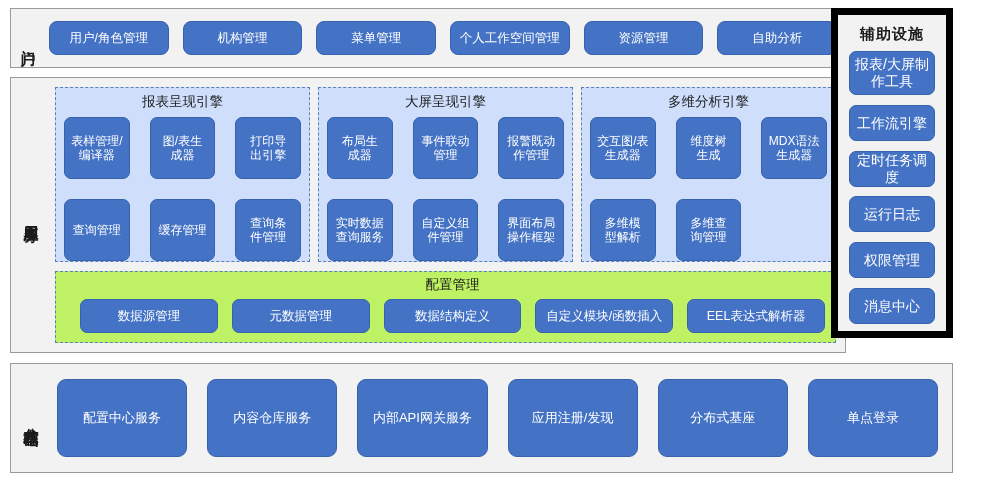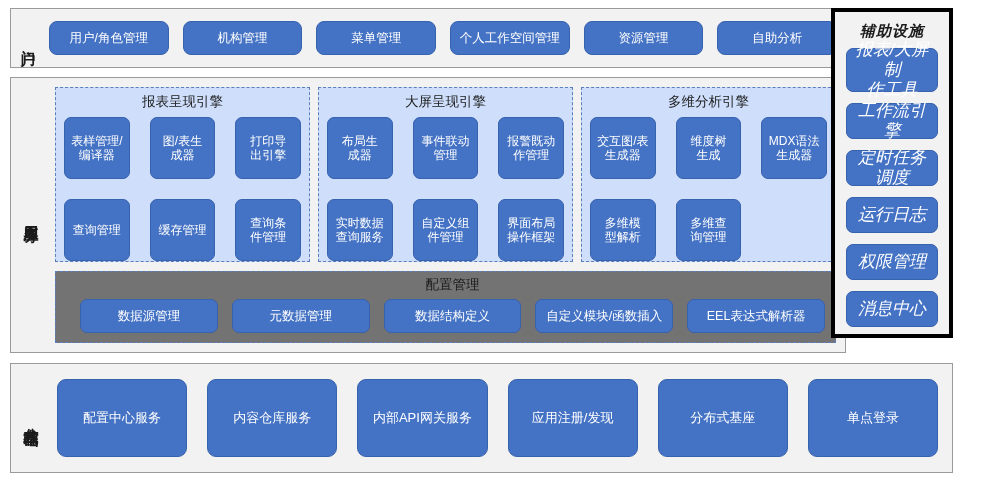--- a/index.html
+++ b/index.html
@@ -90,27 +90,26 @@
   }
 
   
   #aux-panel {
     position: absolute;
     top: 8px;
     right: 10px;
     width: 122px;
     bottom: 145px;
     background: #f2f2f2;
-    border: 4px solid #000000;
+    border: 7px solid #000000;
     box-sizing: border-box;
     display: flex;
     flex-direction: column;
     align-items: center;
     padding: 6px 0 7px 0;
-    font-style: italic;
   }
   #aux-title {
     font-size: 15px;
     font-weight: bold;
     color: #1b1b1b;
     letter-spacing: 1px;
     margin: 4px 0 7px 0;
     user-select: none;
   }
   #aux-list {
@@ -118,21 +117,21 @@
     width: 100%;
     display: flex;
     flex-direction: column;
     justify-content: space-between;
     padding: 0 11px 0 11px;
     box-sizing: border-box;
   }
   #aux-list .btn {
     height: 36px;
     width: 100%;
-    font-size: 17px;
+    font-size: 14px;
   }
   #aux-list .btn.tall { height: 44px; }
 
   
   #app-panel {
     margin-top: 9px;
     flex: 1 1 auto;
     width: 836px;
   }
   #app-panel .vtitle { width: 40px; }
@@ -173,21 +172,21 @@
     display: grid;
     grid-template-columns: repeat(3, 1fr);
     grid-template-rows: repeat(2, 1fr);
     gap: 20px;
     min-height: 0;
   }
   .engine-grid .btn { font-size: 12px; }
 
   .config-box {
     flex: 0 0 72px;
-    background: #737373;
+    background: #bef264;
     border: 1px dashed #5b7fbd;
     box-sizing: border-box;
     display: flex;
     flex-direction: column;
     padding: 4px 10px 9px 24px;
   }
   .config-title {
     text-align: center;
     font-size: 13.5px;
     color: #1b1b1b;

